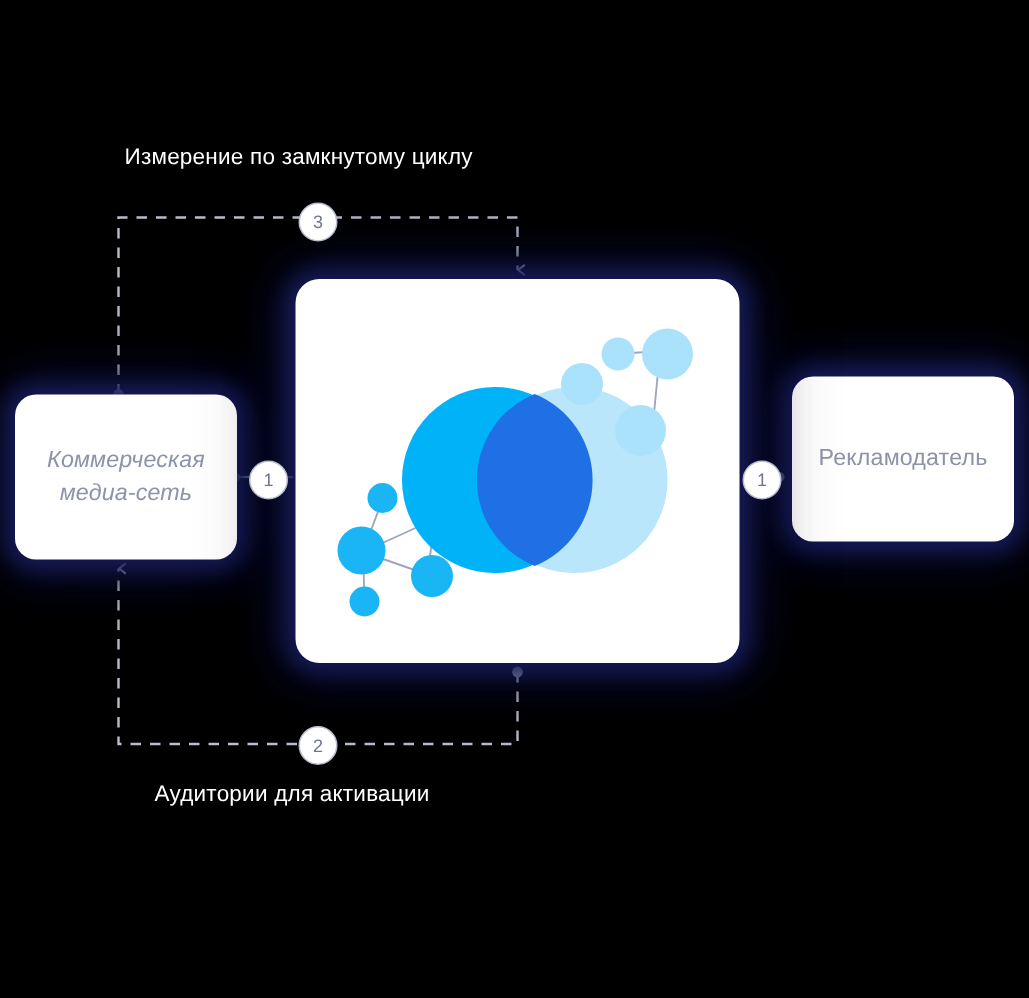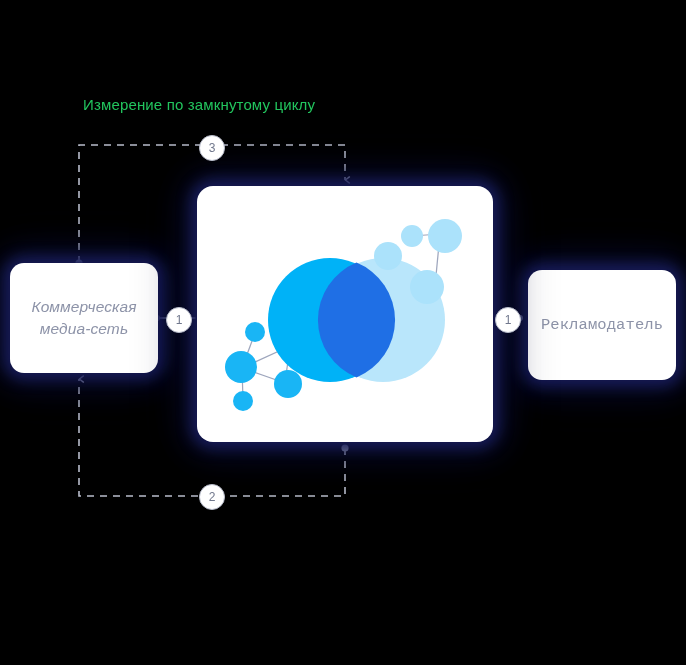--- a/index.html
+++ b/index.html
@@ -49,21 +49,21 @@
   }
   .side-panel .label {
     color: #8d93a8;
     font-size: 15.5px;
     line-height: 1.45;
     letter-spacing: 0.1px;
     padding: 0 10px;
   }
 
   #panel-left  { left: 10px;  top: 263px; font-style: italic; }
-  #panel-right { left: 528px; top: 270px; font-family: Liberation Mono, monospace; }
+  #panel-right { left: 528px; top: 251px; }
 
   #panel-center {
     left: 197px;
     top: 186px;
     width: 296px;
     height: 256px;
     border-radius: 16px;
   }
 
   
@@ -95,21 +95,21 @@
     z-index: 6;
   }
   #badge-1-left  { left: 166px; top: 307px; }
   #badge-1-right { left: 495px; top: 307px; }
   #badge-3       { left: 199px; top: 135px; }
   #badge-2       { left: 199px; top: 484px; }
 
   
   .caption {
     position: absolute;
-    color: #22c55e;
+    color: #ffffff;
     font-size: 15px;
     letter-spacing: 0.15px;
     white-space: nowrap;
     z-index: 4;
   }
   #caption-top    { left: 83px;  top: 96px; }
   #caption-bottom { left: 103px; top: 521px; }
 </style>
 </head>
 <body>
@@ -209,14 +209,15 @@
     <span>1</span>
   </div>
   <div class="badge" id="badge-3">
     <span>3</span>
   </div>
   <div class="badge" id="badge-2">
     <span>2</span>
   </div>
 
   <div class="caption" id="caption-top">Измерение по замкнутому циклу</div>
+  <div class="caption" id="caption-bottom">Аудитории для активации</div>
 
 </div>
 
 </body></html>

